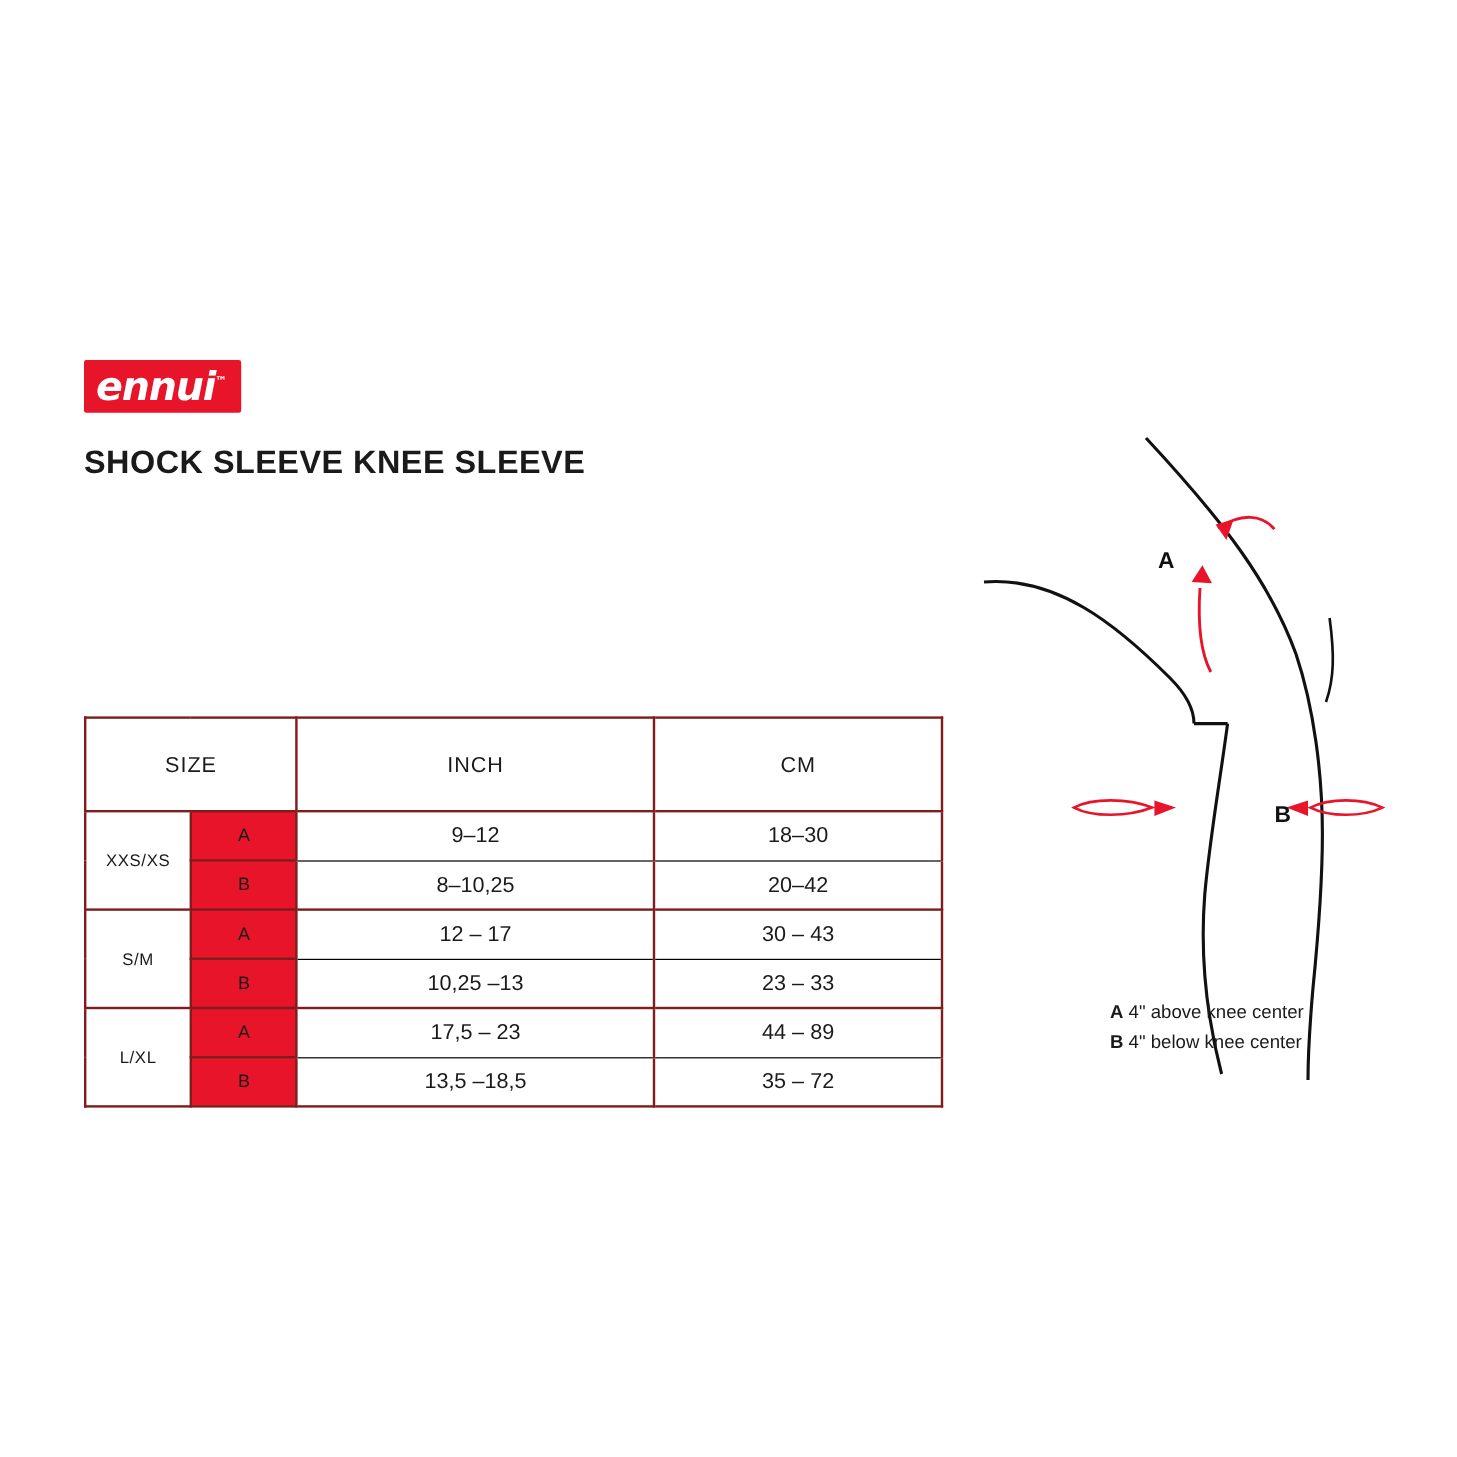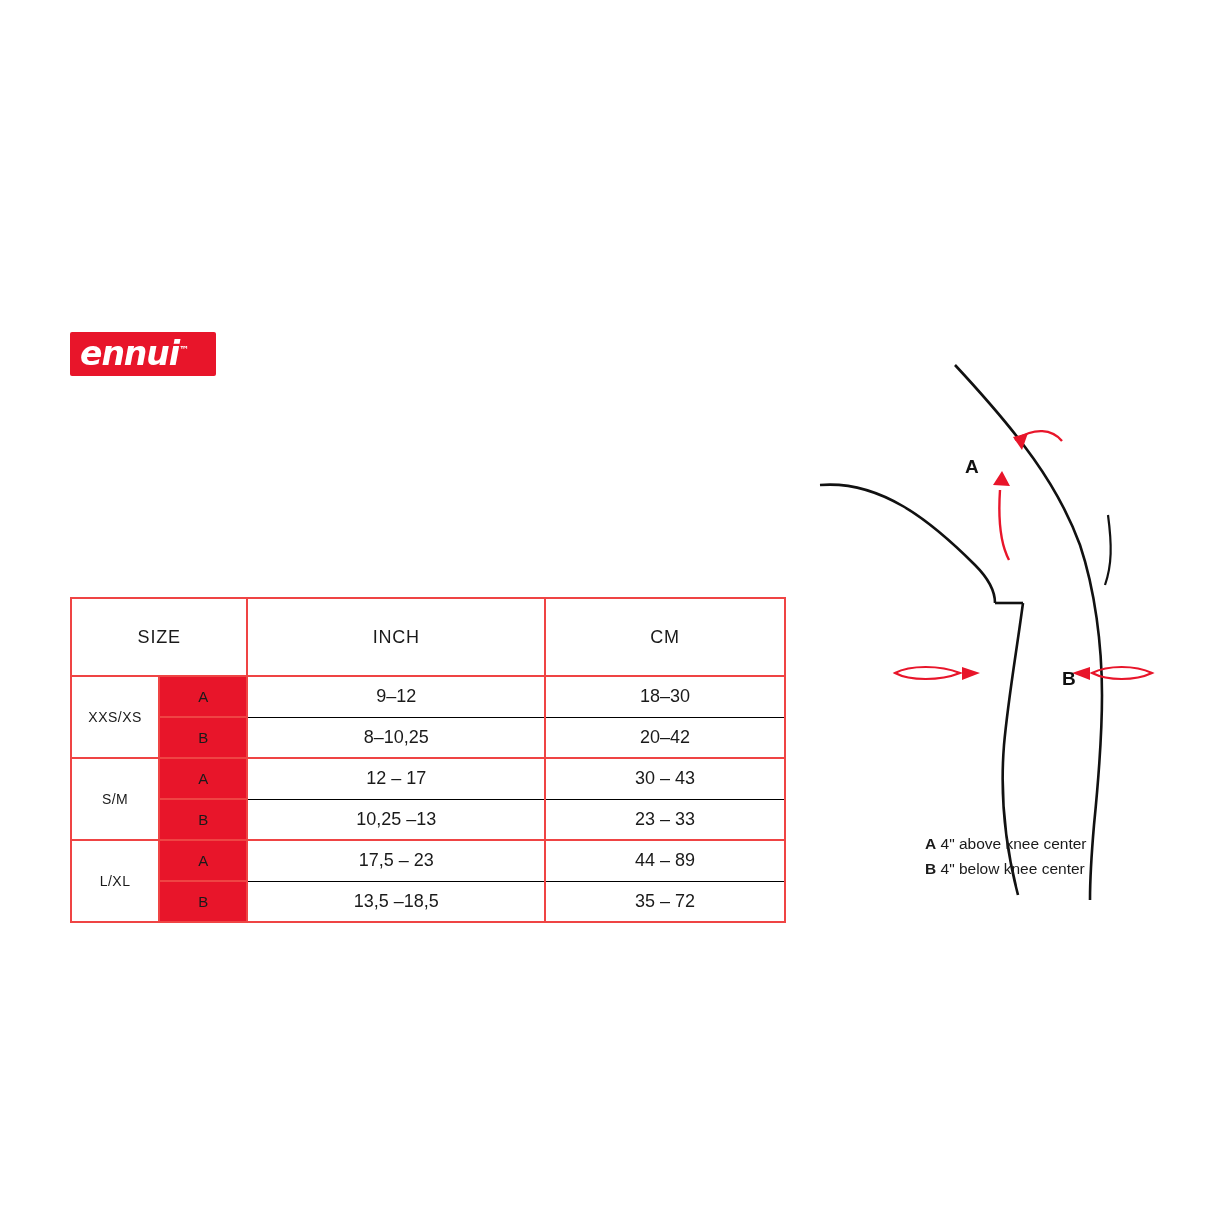--- a/index.html
+++ b/index.html
@@ -31,25 +31,24 @@
 
   .brand-logo {
     display: inline-block;
     background: #e8152a;
     color: #ffffff;
     font-family: "DejaVu Sans", sans-serif;
     font-weight: 700;
     font-style: italic;
     font-size: 33px;
     letter-spacing: -1px;
-    padding: 5px 27px 6px 10px;
+    padding: 5px 12px 6px 10px;
     line-height: 1;
     position: relative;
     border-radius: 2px;
-    margin-top: 32px;
   }
   .brand-logo .tm {
     font-size: 10px;
     font-style: normal;
     font-weight: 700;
     vertical-align: super;
     letter-spacing: 0;
   }
 
   .product-title {
@@ -78,21 +77,21 @@
   
   .size-table {
     position: absolute;
     left: 70px;
     top: 597px;
     width: 716px;
     border-collapse: collapse;
     table-layout: fixed;
   }
   .size-table td, .size-table th {
-    border: 2px solid #ef4444;
+    border: 2px solid #7f1d1d;
     padding: 0;
     text-align: center;
     vertical-align: middle;
     font-weight: 400;
     color: #1a1a1a;
   }
   .hdr-cell {
     height: 76px;
     font-size: 18px;
     letter-spacing: 0.8px;
@@ -142,20 +141,21 @@
   }
   .legend b { font-weight: 700; }
 </style>
 </head>
 <body>
 
 <div class="page">
 
   <div class="left-col">
     <div class="brand-logo"><span>ennui</span><span class="tm">™</span></div>
+    <div class="product-title">SHOCK SLEEVE KNEE SLEEVE</div>
   </div>
 
   <table class="size-table">
     <tbody>
         <tr>
       <td class="hdr-cell size-cell" style="font-weight:400;font-size:18px;letter-spacing:0.8px;" colspan="2">SIZE</td>
       <td class="hdr-cell val-inch">INCH</td>
       <td class="hdr-cell val-cm">CM</td>
     </tr>
 

